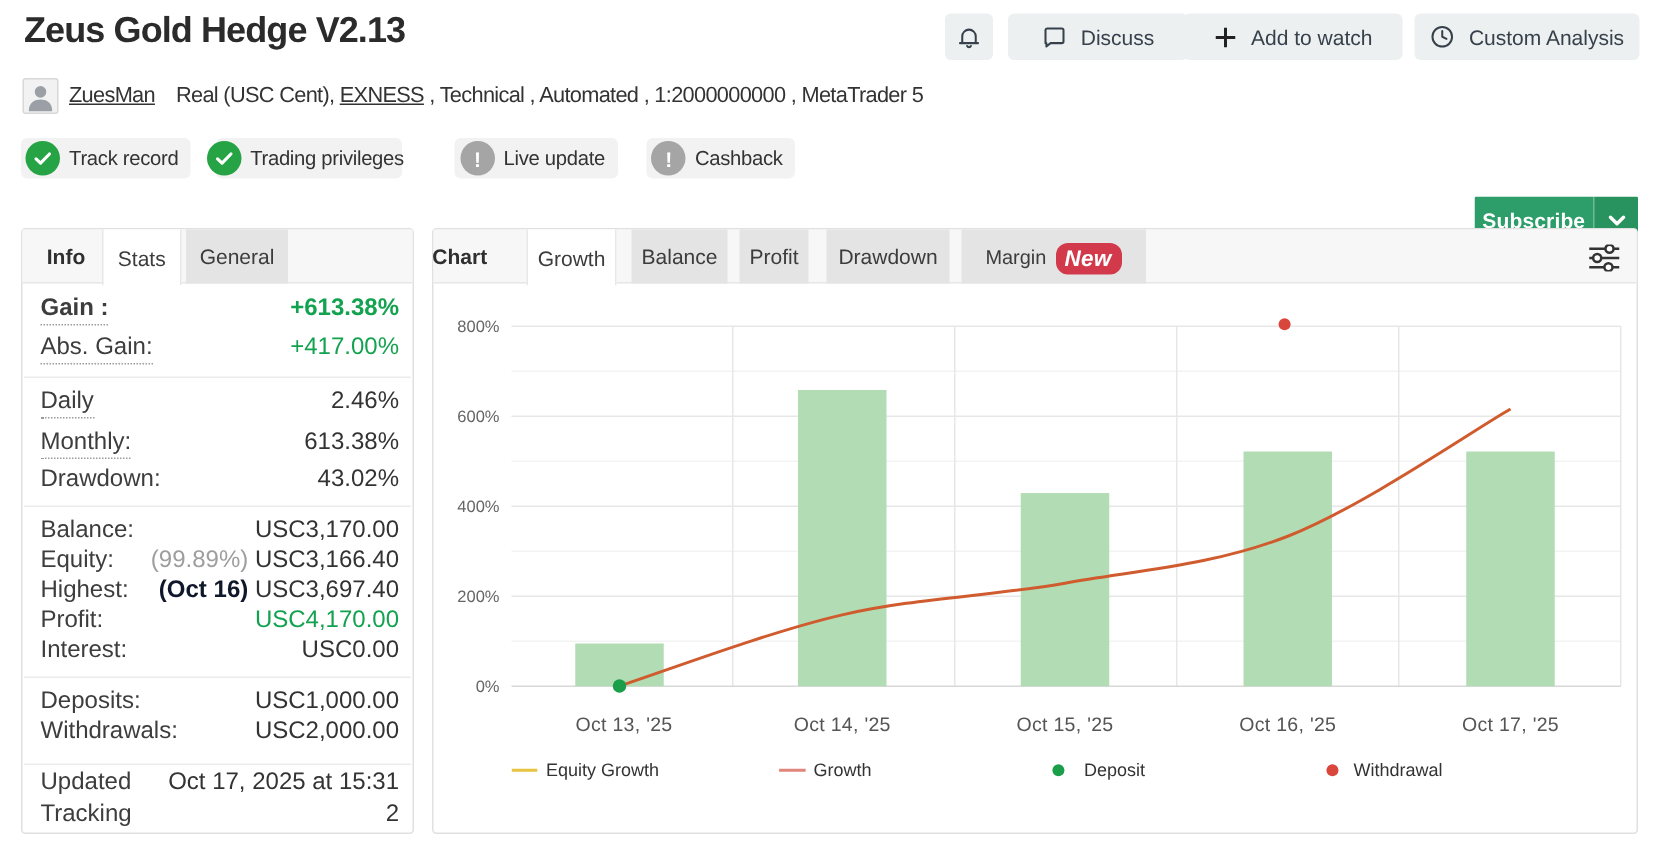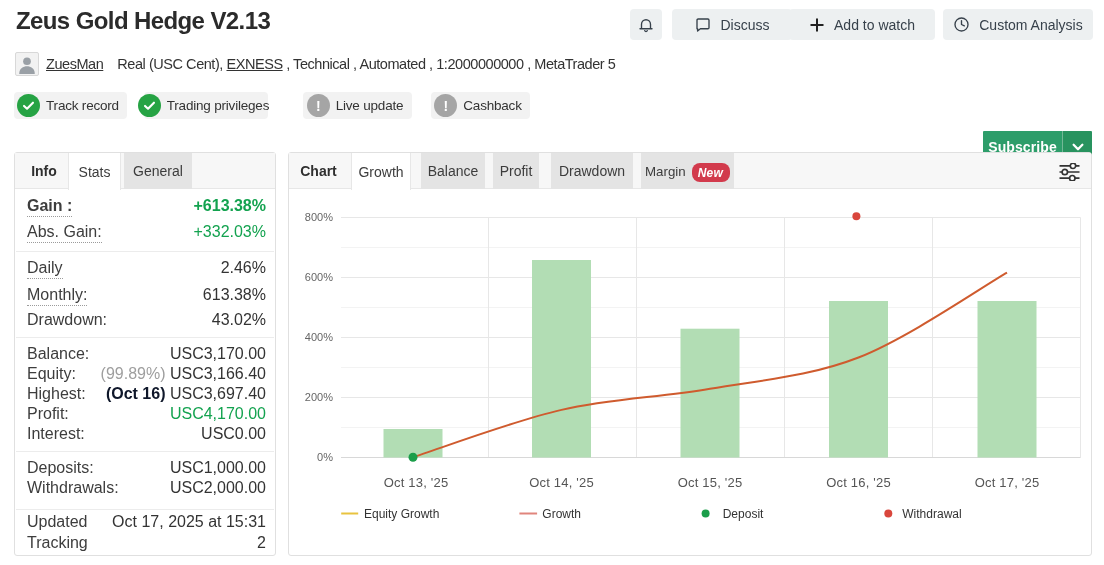--- a/index.html
+++ b/index.html
@@ -115,21 +115,21 @@
   <div class="tab first" style="left:11px; width:36px;">Info</div>
   <div class="tab active" style="left:53px; width:53px;">Stats</div>
   <div class="tab gray" style="left:109px; width:68px;">General</div>
 
   <div class="lrow" style="top:44px;">
       <span class="lab dotted" style="font-weight:700;">Gain :</span>
       <span class="val green" style="font-weight:700;">+613.38%</span>
     </div>
   <div class="lrow" style="top:70px;">
       <span class="lab dotted">Abs. Gain:</span>
-      <span class="val green">+332.03%</span>
+      <span class="val green">+417.00%</span>
     </div>
   <div class="sep" style="top:98px;"></div>
   <div class="lrow" style="top:106px;">
       <span class="lab dotted">Daily</span>
       <span class="val">2.46%</span>
     </div>
   <div class="lrow" style="top:133px;">
       <span class="lab dotted">Monthly:</span>
       <span class="val">613.38%</span>
     </div>
@@ -173,26 +173,26 @@
       <span class="val">Oct 17, 2025 at 15:31</span>
     </div>
   <div class="lrow" style="top:381px;">
       <span class="lab">Tracking</span>
       <span class="val">2</span>
     </div>
 </div>
 
 <div class="abs panel" style="left:288px; top:152px; width:804px; height:404px;">
   <div class="tabstrip"></div>
-  <div class="tab first" style="left:12px; width:35px;">Chart</div>
+  <div class="tab first" style="left:0; width:35px;">Chart</div>
   <div class="tab active" style="left:62px; width:60px;">Growth</div>
   <div class="tab gray" style="left:132px; width:64px;">Balance</div>
   <div class="tab gray" style="left:204px; width:46px;">Profit</div>
   <div class="tab gray" style="left:262px; width:82px;">Drawdown</div>
-  <div class="tab gray" style="left:352px; width:93px; font-size:13.3px;">Margin<span style="background:#d23a4c; color:#fff; font-size:12px; font-weight:700; font-style:italic; border-radius:8px; padding:2.5px 7px 2px 6px; margin-left:6px; position:relative; top:1.5px; letter-spacing:0.2px;">New</span></div>
+  <div class="tab gray" style="left:352px; width:123px; font-size:13.3px;">Margin<span style="background:#d23a4c; color:#fff; font-size:15px; font-weight:700; font-style:italic; border-radius:8px; padding:2.5px 7px 2px 6px; margin-left:6px; position:relative; top:1.5px; letter-spacing:0.2px;">New</span></div>
   <div class="abs" style="left:770px; top:10px;">
     <svg width="21" height="18" viewBox="0 0 21 18" stroke="#333" stroke-width="1.7" fill="#fff">
       <path d="M0.5 2.8 L20.5 2.8 M0.5 9 L20.5 9 M0.5 15.2 L20.5 15.2"></path>
       <circle cx="14" cy="2.8" r="2.7"></circle>
       <circle cx="5.8" cy="9" r="2.7"></circle>
       <circle cx="13.3" cy="15.2" r="2.7"></circle>
     </svg>
   </div>
 
   <svg class="abs" style="left:0; top:36px;" width="802" height="366" viewBox="0 0 802 366">

